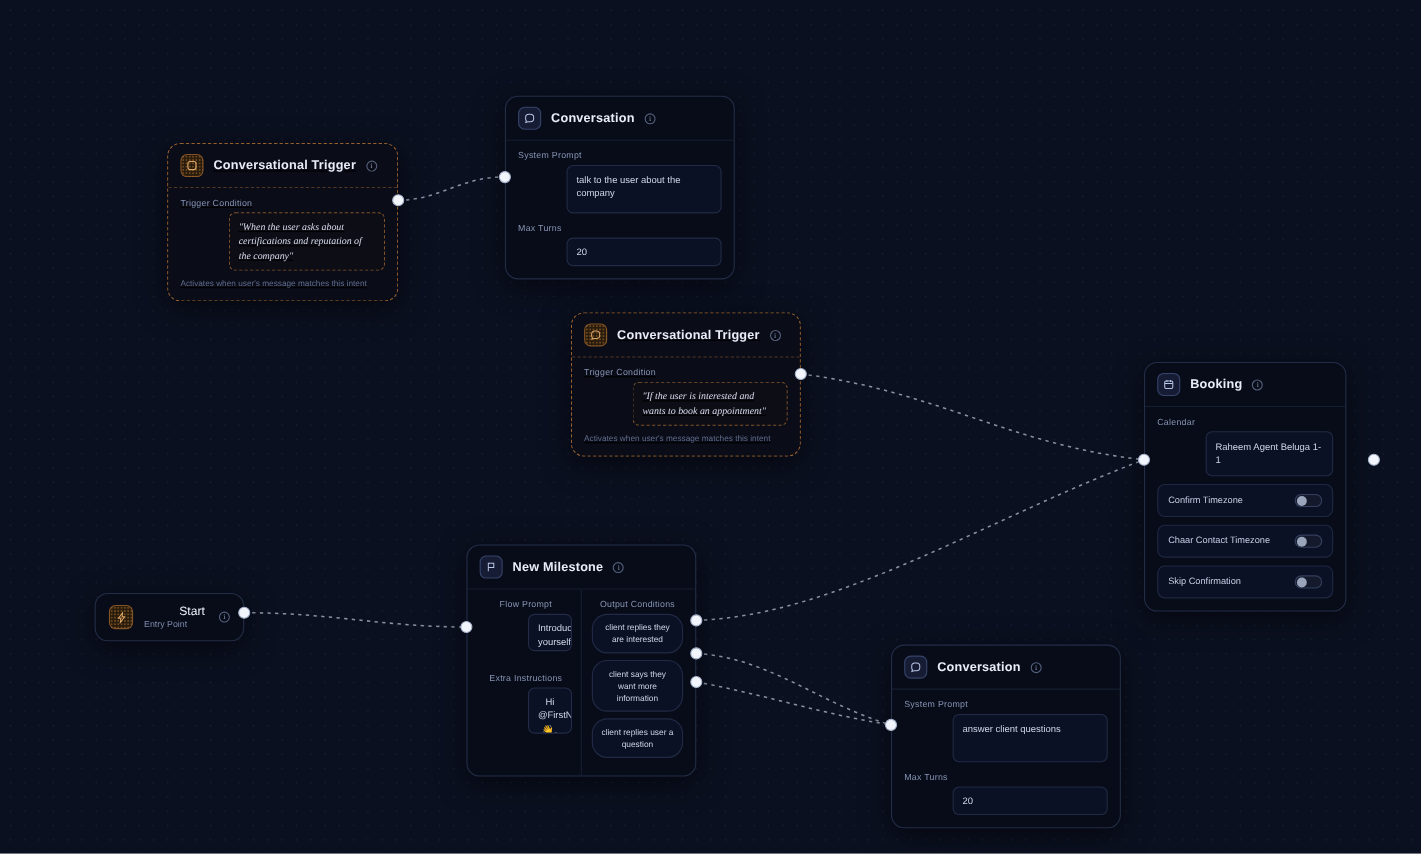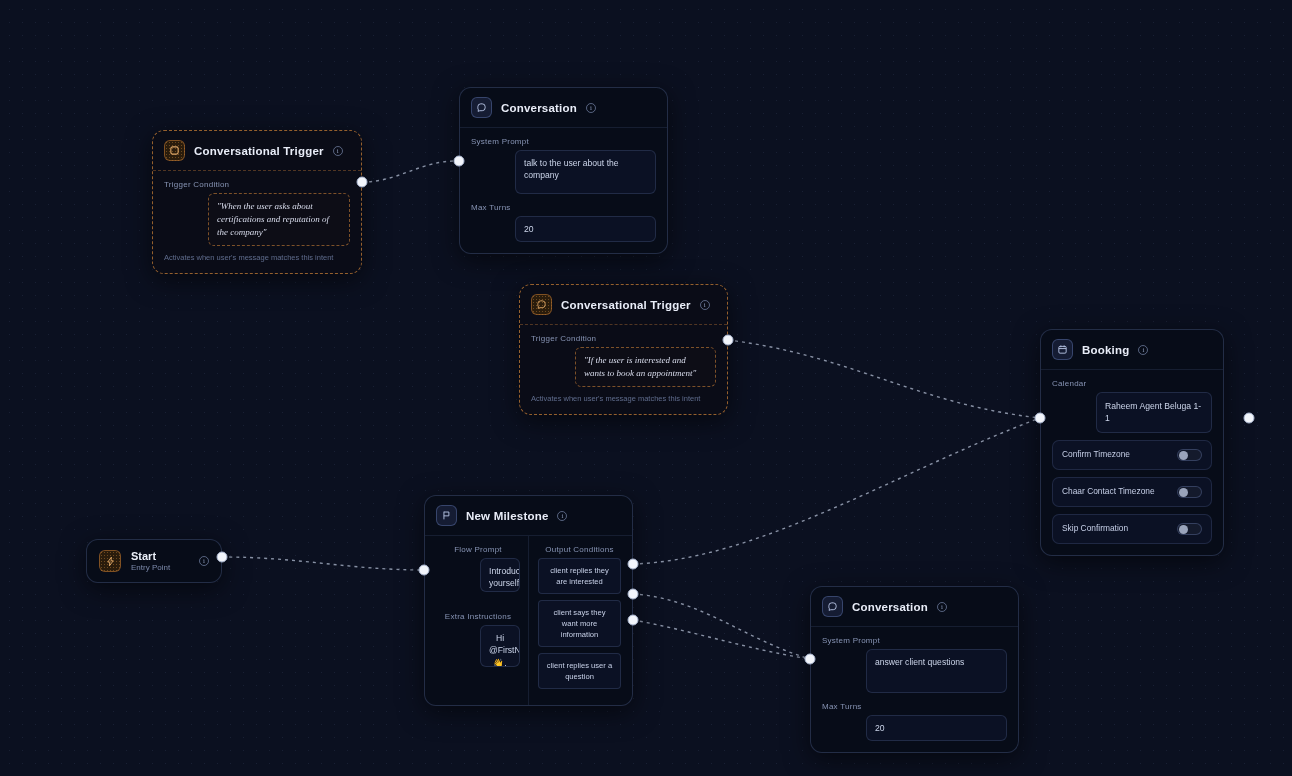--- a/index.html
+++ b/index.html
@@ -23,20 +23,21 @@
     position: absolute;
     border-radius: 12px;
     background: #070c18;
     border: 1px solid rgba(78,96,140,0.40);
     box-shadow: 0 6px 26px rgba(0,0,0,0.55);
     overflow: hidden;
   }
   .node.trigger {
     border: 1px dashed rgba(196,124,54,0.75);
     background: #0a0c17;
+    text-decoration: underline;
   }
   .node-head {
     display: flex; align-items: center; gap: 9px;
     padding: 9px 11px;
     border-bottom: 1px solid rgba(78,96,140,0.22);
   }
   .node.trigger .node-head { border-bottom: 1px dashed rgba(196,124,54,0.38); }
   .node-title {
     color: #e9edf8; font-size: 11.5px; font-weight: bold; letter-spacing: .2px;
     white-space: nowrap;
@@ -88,21 +89,21 @@
 
   
   .handle {
     position: absolute; width: 11px; height: 11px; border-radius: 50%;
     background: #f2f5fb; border: 1px solid #aab6cf;
     transform: translate(-50%,-50%); z-index: 5;
   }
 
   
   .start-node { display: flex; align-items: center; gap: 10px; padding: 10px 12px; }
-  .start-texts .s-title { color: #edf1fa; font-size: 11px; font-weight: bold; }
+  .start-texts .s-title { color: #edf1fa; font-size: 11px; font-weight: normal; margin-left: 32px; }
   .start-texts .s-sub { color: #7d8aab; font-size: 8px; margin-top: 1px; }
 
   
   .toggle-row {
     display: flex; justify-content: space-between;
     background: #0b1124; border: 1px solid rgba(78,96,140,0.30);
     border-radius: 7px; padding: 8px 9px; margin-top: 7px;
   }
   .toggle-label { color: #c5cee6; font-size: 8.4px; }
   .switch {
@@ -117,21 +118,21 @@
 
   
   .ms-cols { display: flex; text-align: center; }
   .ms-left { width: 103px; padding: 9px 8px 10px 11px; }
   .ms-right {
     flex: 1; padding: 9px 11px 10px 9px;
     border-left: 1px solid rgba(78,96,140,0.22);
   }
   .cond-box {
     background: #0b1124; border: 1px solid rgba(78,96,140,0.33);
-    border-radius: 4px; padding: 6px 7px;
+    border-radius: 14px; padding: 6px 7px;
     color: #c8d1e8; font-size: 7.6px; line-height: 1.45;
     margin-bottom: 6px;
   }
   .clip { max-height: 34px; overflow: hidden; }
 </style>
 </head>
 <body>
 
 <div id="canvas">
 

